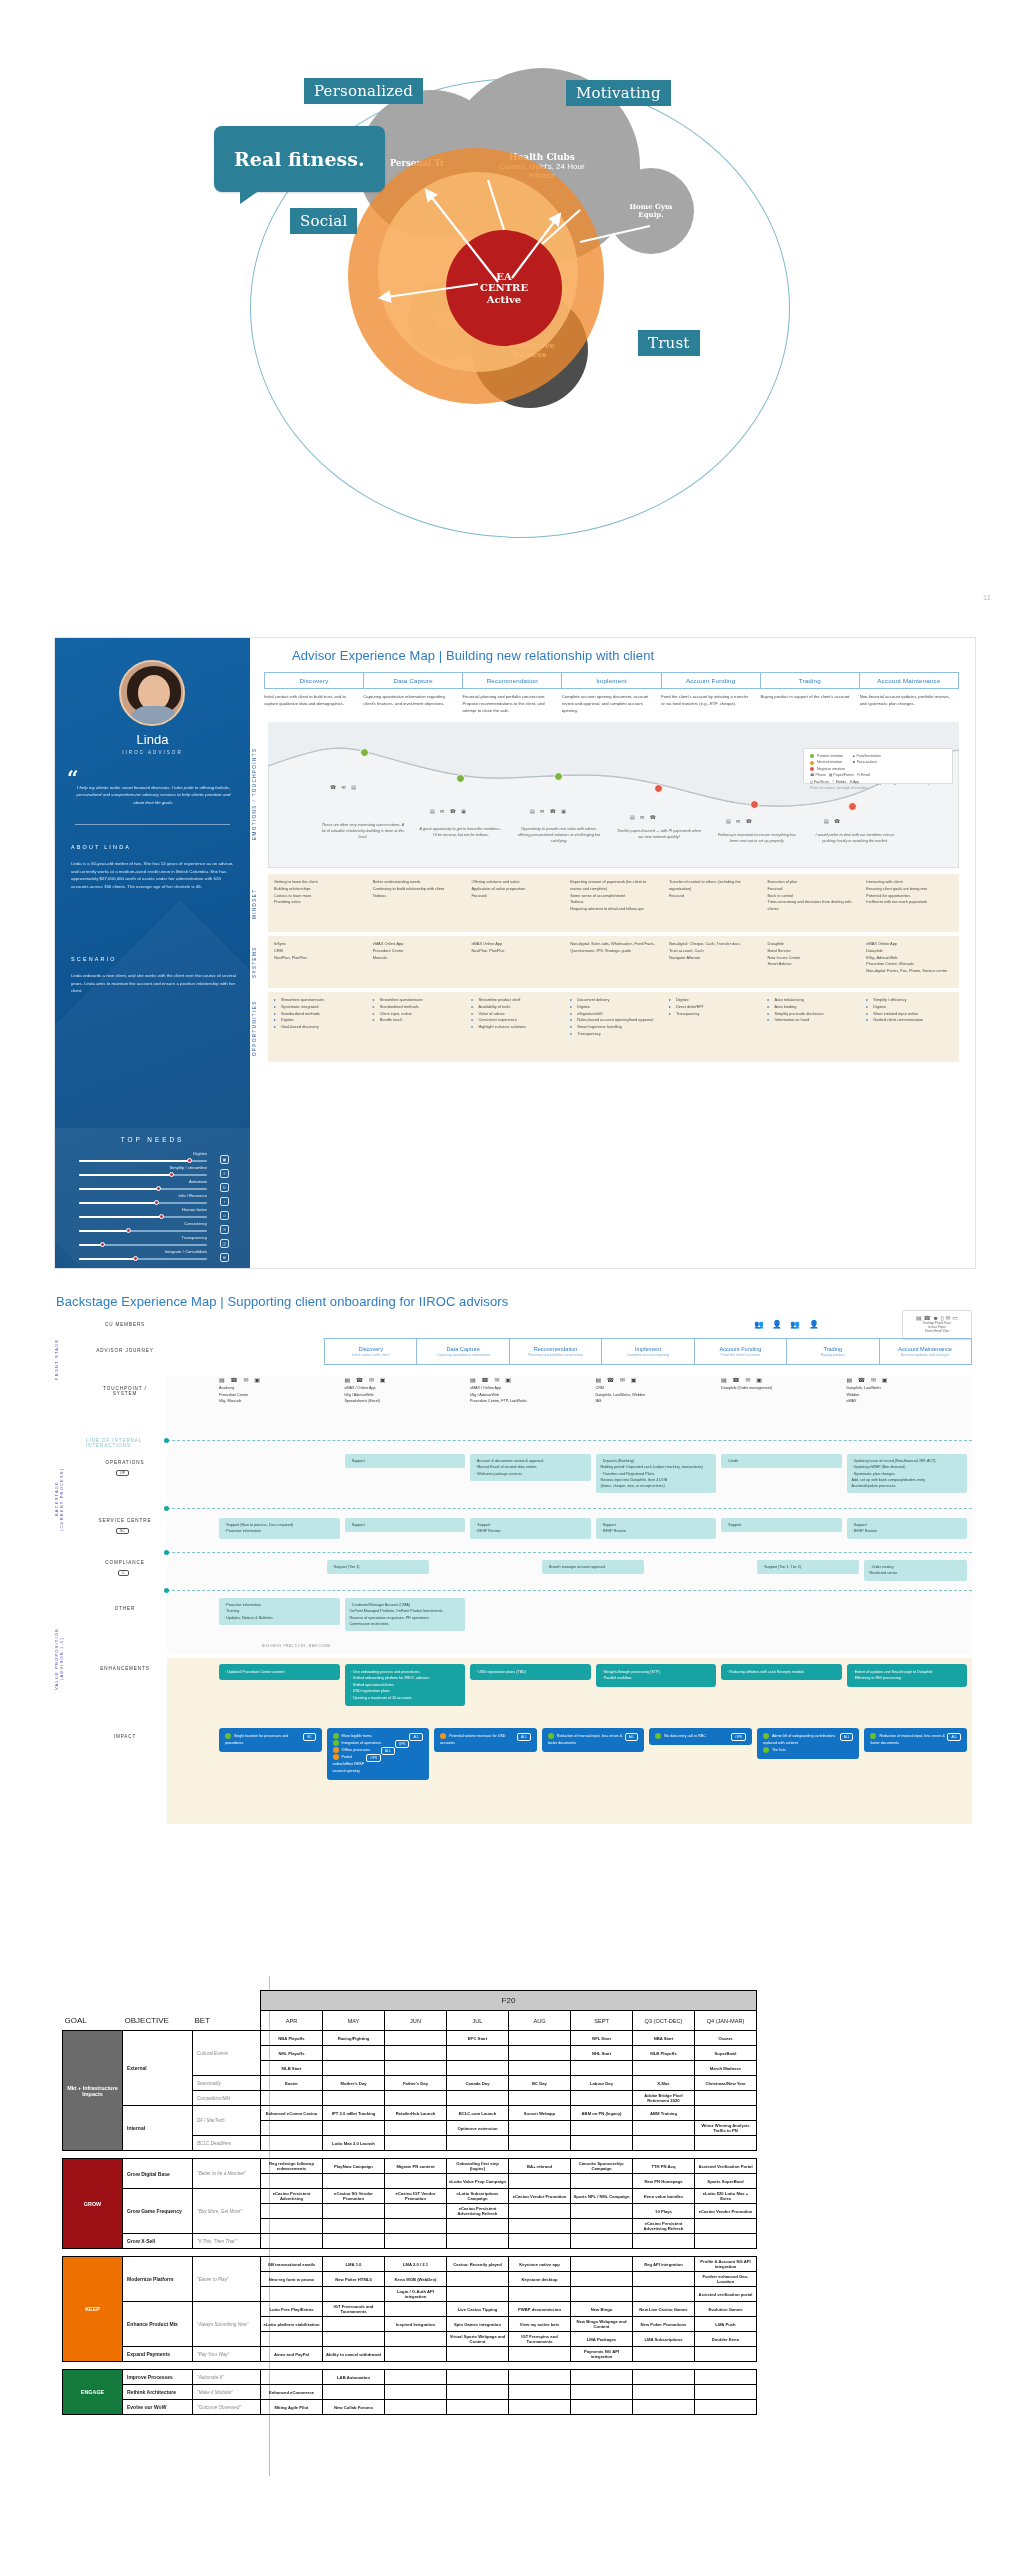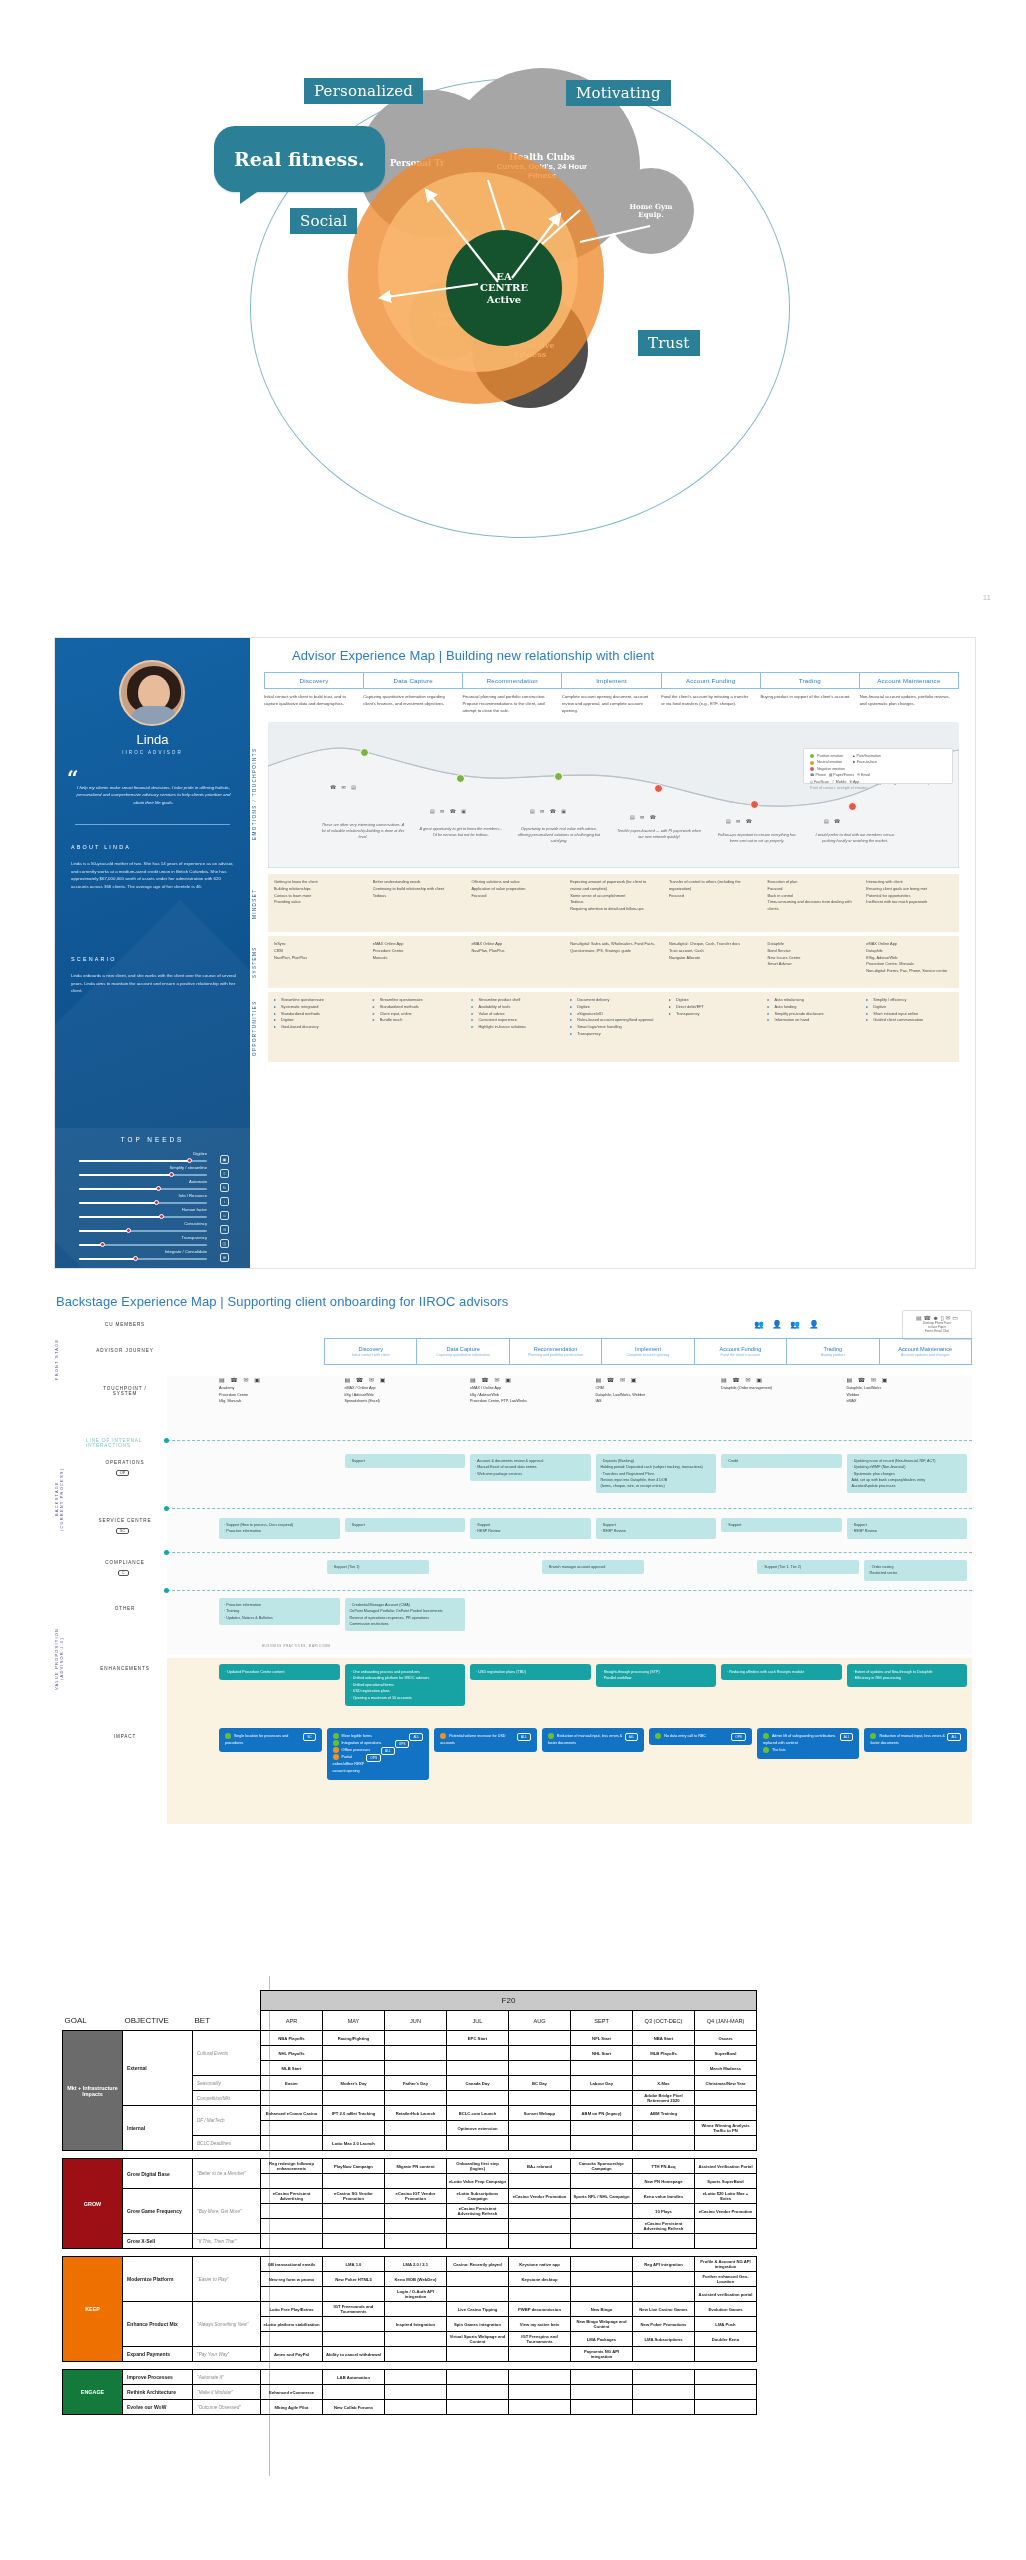--- a/index.html
+++ b/index.html
@@ -13,23 +13,23 @@
   
   #panel-ecosystem { position:absolute; left:0; top:0; width:1026px; height:620px; background:#fff; }
   #eco-stage { position:absolute; left:230px; top:30px; width:580px; height:560px; }
   .eco-ring { position:absolute; border:1.6px solid #7fb7cd; border-radius:50%; }
   .bubble { position:absolute; border-radius:50%; display:flex; align-items:center; justify-content:center;
             text-align:center; color:#fff; font-family:"DejaVu Serif", serif; line-height:1.15; }
   .bub-grey  { background:#a6a6a6; }
   .bub-dark  { background:#4d4d4d; }
   .bub-org   { background:#f08a2e; opacity:.78; }
   .bub-org-l { background:#f9b870; opacity:.85; }
-  .bub-core  { background:#14532d; }
+  .bub-core  { background:#b91c1c; }
   .bubble b { display:block; font-weight:bold; }
-  .bubble .sub { display:block; font-weight:bold; font-family:"Liberation Sans",sans-serif; }
+  .bubble .sub { display:block; font-weight:normal; font-family:"Liberation Sans",sans-serif; }
   .eco-tag { position:absolute; background:#2b7f96; color:#fff; font-family:"DejaVu Serif", serif;
              padding:4px 10px; font-size:15px; letter-spacing:.2px; white-space:nowrap; }
   .eco-callout { position:absolute; background:#2b7f96; color:#fff; font-family:"DejaVu Serif", serif;
              font-weight:bold; font-size:19px; padding:22px 20px; border-radius:8px; white-space:nowrap;
              box-shadow:0 1px 2px rgba(0,0,0,.15); }
   .eco-callout:after{ content:""; position:absolute; left:26px; bottom:-12px; width:0;height:0;
              border-left:0 solid transparent; border-right:20px solid transparent; border-top:14px solid #2b7f96;}
   #eco-arrows { position:absolute; left:0; top:0; width:580px; height:560px; pointer-events:none; }
   #eco-pagenum { position:absolute; right:35px; bottom:18px; font-size:8px; color:#bdbdbd; }
 
@@ -210,21 +210,21 @@
     <div class="eco-tag" style="left:336px; top:50px;">
       <span>Motivating</span>
     </div>
     <div class="eco-tag" style="left:60px; top:178px;">
       <span>Social</span>
     </div>
     <div class="eco-tag" style="left:408px; top:300px;">
       <span>Trust</span>
     </div>
 
-    <div class="eco-callout" style="left:-16px; top:96px;border-radius:21px;">
+    <div class="eco-callout" style="left:-16px; top:96px;">
       <span>Real fitness.</span>
     </div>
   </div>
 
   <div id="eco-pagenum">11</div>
 </section>
 
 <section id="panel-advisor">
   <div id="adv-frame">
 

